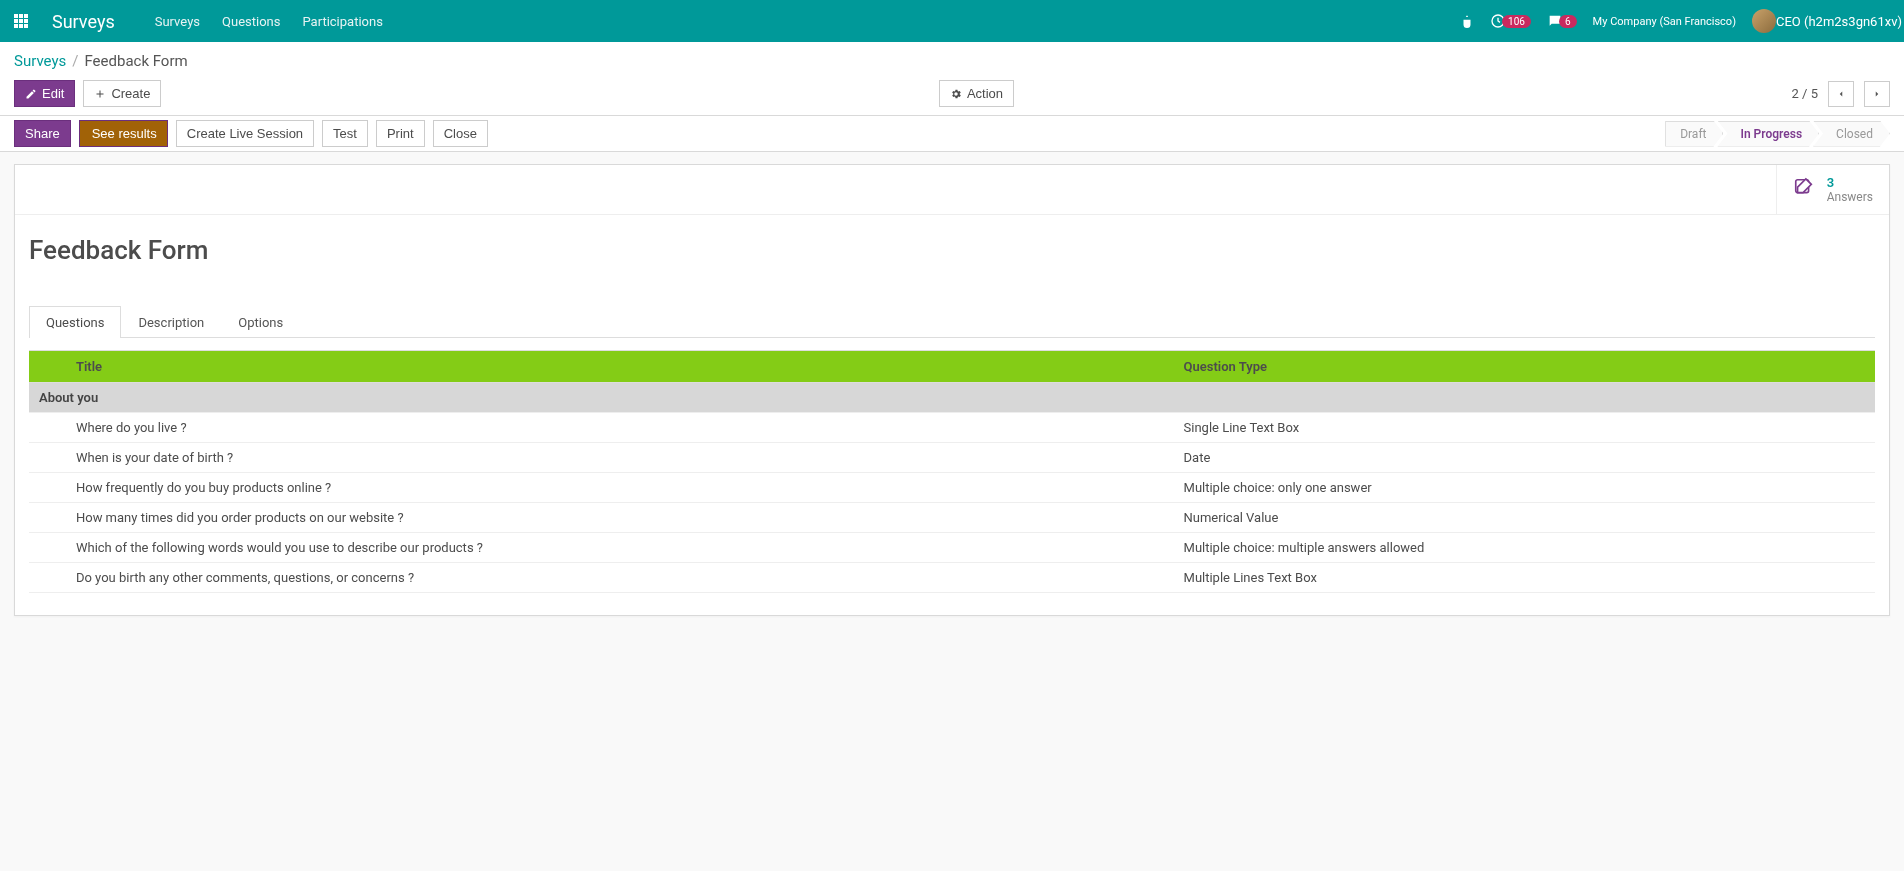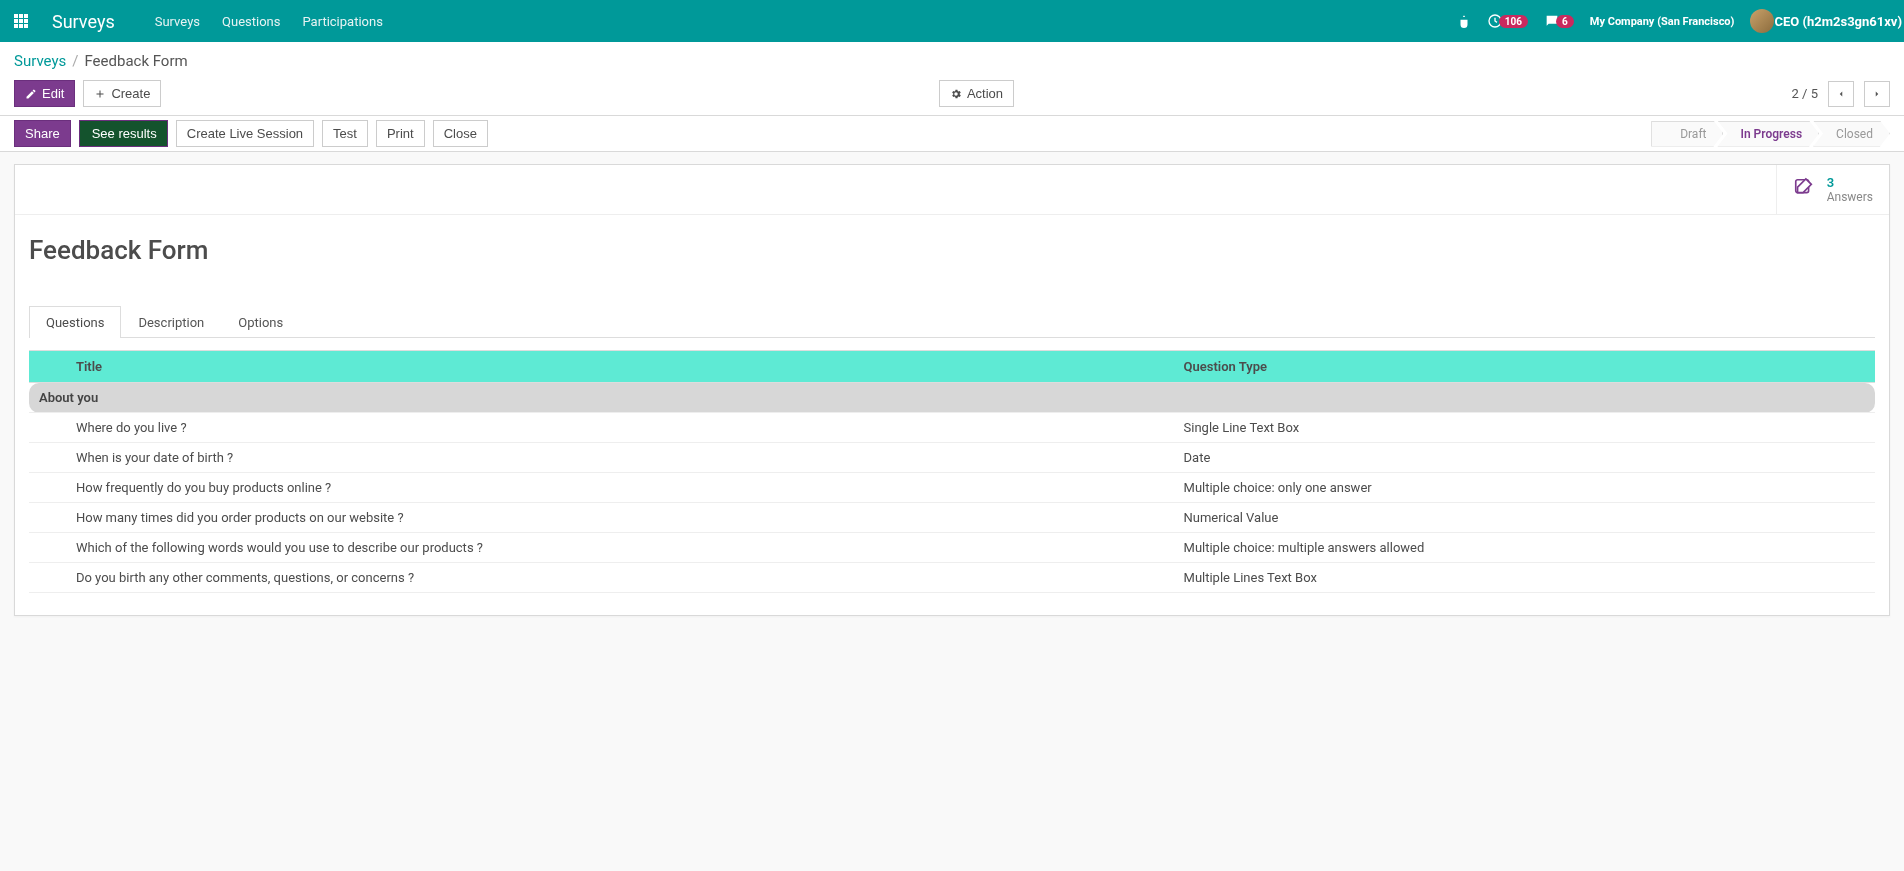--- a/index.html
+++ b/index.html
@@ -41,21 +41,20 @@
   text-decoration: none;
   font-size: 13px;
   cursor: pointer;
 }
 .top-right {
   margin-left: auto;
   display: flex;
   align-items: center;
   gap: 16px;
   padding-right: 2px;
-  font-weight: bold;
 }
 .top-right .icon { cursor: pointer; display: flex; align-items: center; }
 .badge {
   background: #c9295e;
   color: #fff;
   border-radius: 10px;
   font-size: 10px;
   padding: 1px 6px;
   margin-left: -4px;
 }
@@ -81,21 +80,21 @@
 .breadcrumb a { color: #009999; text-decoration:none; cursor:pointer;}
 .breadcrumb .sep { color:#aaa; }
 .breadcrumb .current { color:#555; }
 .btn {
   display: inline-flex; align-items: center; gap: 5px;
   padding: 5px 10px; border: 1px solid #ccc; background: #fff;
   font-size: 13px; cursor: pointer; border-radius: 0;
   color:#4c4c4c;
 }
 .btn-primary { background: #7c3b8e; color: #fff; border-color:#6b2f7d; }
-.btn-primary.dark { background:#14532d;padding-left:12px; }
+.btn-primary.dark { background:#a16207;padding-left:12px; }
 .cp-bottom {
   display:flex; align-items:center; justify-content:space-between;
   padding: 0 14px 8px;
 }
 .cp-bottom-left { display:flex; align-items:center; gap:8px; }
 .pager { display:flex; align-items:center; gap:10px; color:#555;}
 .pager-btn {
   width:26px; height:26px; display:flex; align-items:center; justify-content:center;
   border:1px solid #ccc; background:#fff; cursor:pointer;
 }
@@ -111,21 +110,21 @@
 .status-step {
   position:relative;
   padding: 5px 16px 5px 22px;
   background:#fafafa;
   border:1px solid #ddd;
   font-size:12px;
   color:#999;
   clip-path: polygon(0 0, calc(100% - 10px) 0, 100% 50%, calc(100% - 10px) 100%, 0 100%, 10px 50%);
   margin-left:-6px;
 }
-.status-step:first-child { clip-path: polygon(0 0, calc(100% - 10px) 0, 100% 50%, calc(100% - 10px) 100%, 0 100%); margin-left:0; padding-left:28px;text-align:right;}
+.status-step:first-child { clip-path: polygon(0 0, calc(100% - 10px) 0, 100% 50%, calc(100% - 10px) 100%, 0 100%); margin-left:0; padding-left:14px;text-align:right;}
 .status-step.active { color:#7c3b8e; font-weight:600; }
 
 .form-sheet-wrap {
   padding: 12px 14px;
 }
 .form-sheet {
   background:#fff;
   border:1px solid #d9d9d9;
   box-shadow: 0 1px 2px rgba(0,0,0,0.04);
 }
@@ -145,25 +144,25 @@
 .tab {
   padding: 8px 16px; font-size:13px; cursor:pointer;
   border:1px solid transparent; border-bottom:none;
   color:#555; background:transparent; position:relative; top:1px;
 }
 .tab.active { border-color:#ddd; background:#fff; color:#4c4c4c; }
 
 .qtable { width:100%; border-collapse:collapse; margin-top:12px; }
 .qtable th {
   text-align:left; font-weight:600; font-size:13px;
-  background:#5eead4; padding:8px 10px;
+  background:#84cc16; padding:8px 10px;
   border-top:1px solid #ddd; border-bottom:1px solid #ddd;
 }
 .qtable th:first-child { width:34px; }
-.qtable td { padding:7px 10px; border-bottom:1px solid #eee; font-size:13px;border-radius:10px; }
+.qtable td { padding:7px 10px; border-bottom:1px solid #eee; font-size:13px; }
 .qtable tr.section td {
   background:#d7d7d7; font-weight:600; color:#444;
 }
 .qtable td:first-child { width:34px; }
 .col-title { width:60%; }
 .col-type { width:38%; }
 .qtable tbody tr { cursor:pointer; }
 
 .btn svg { width:12px; height:12px; }
 </style>

